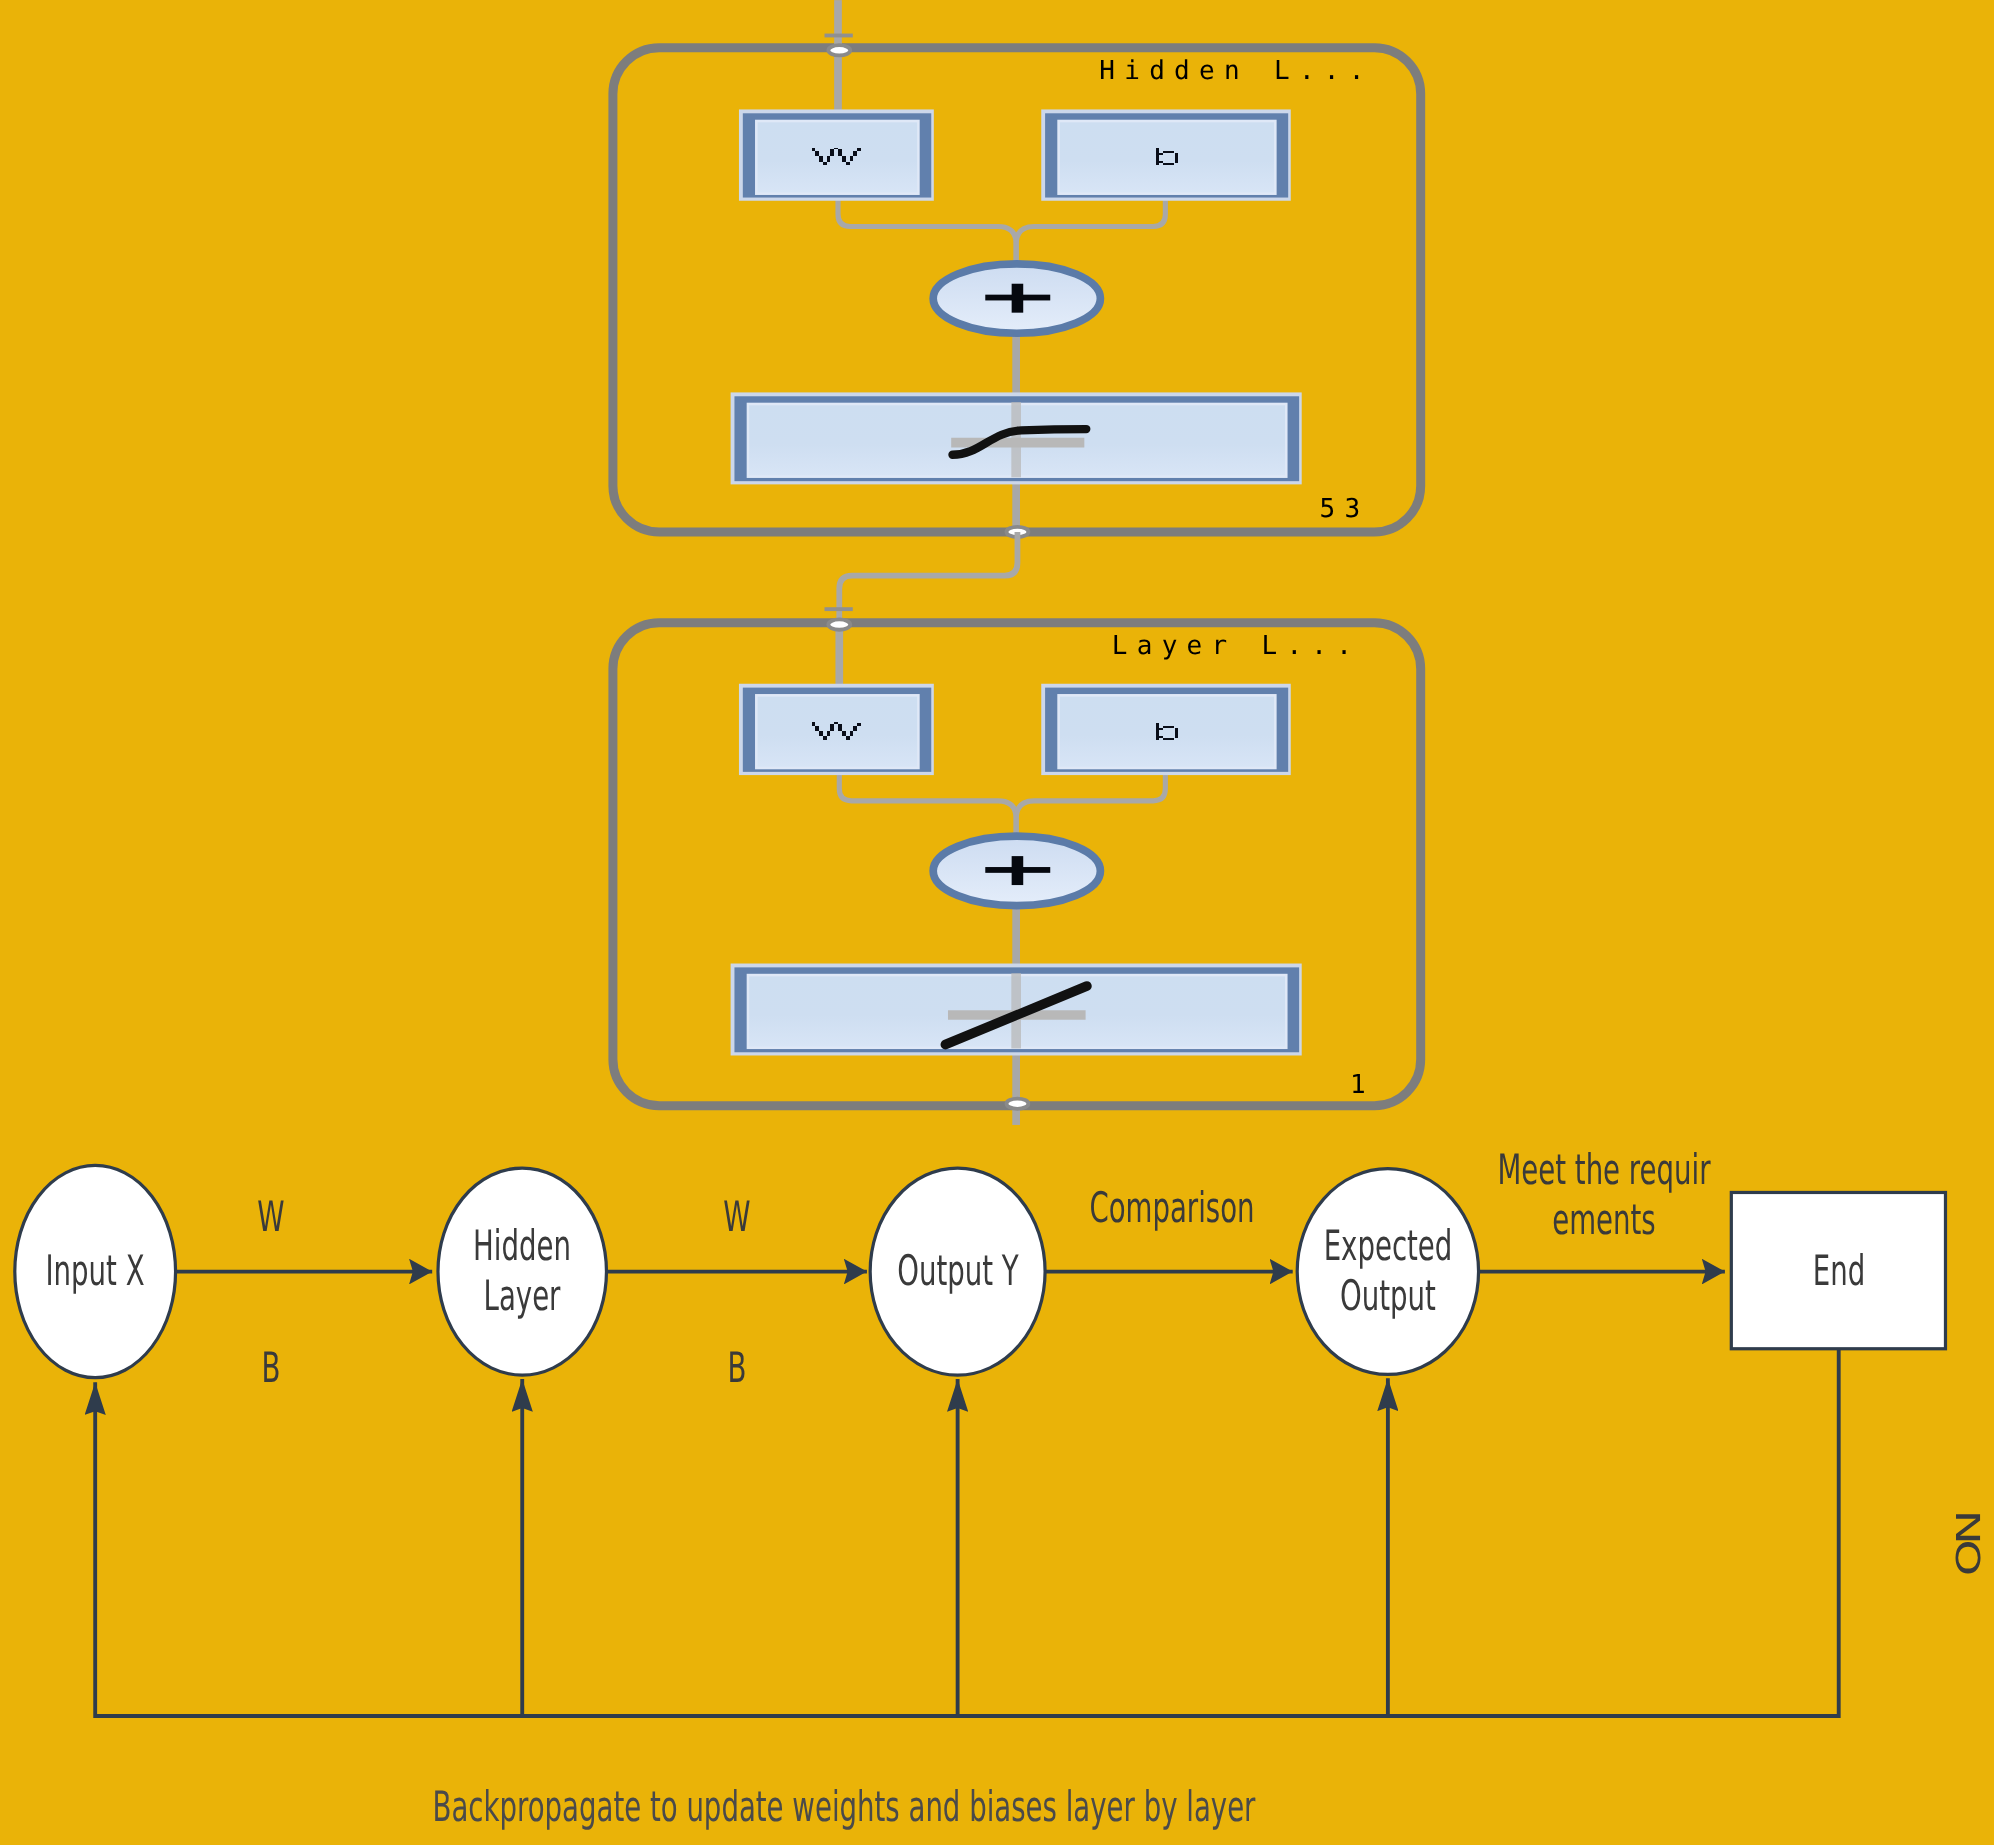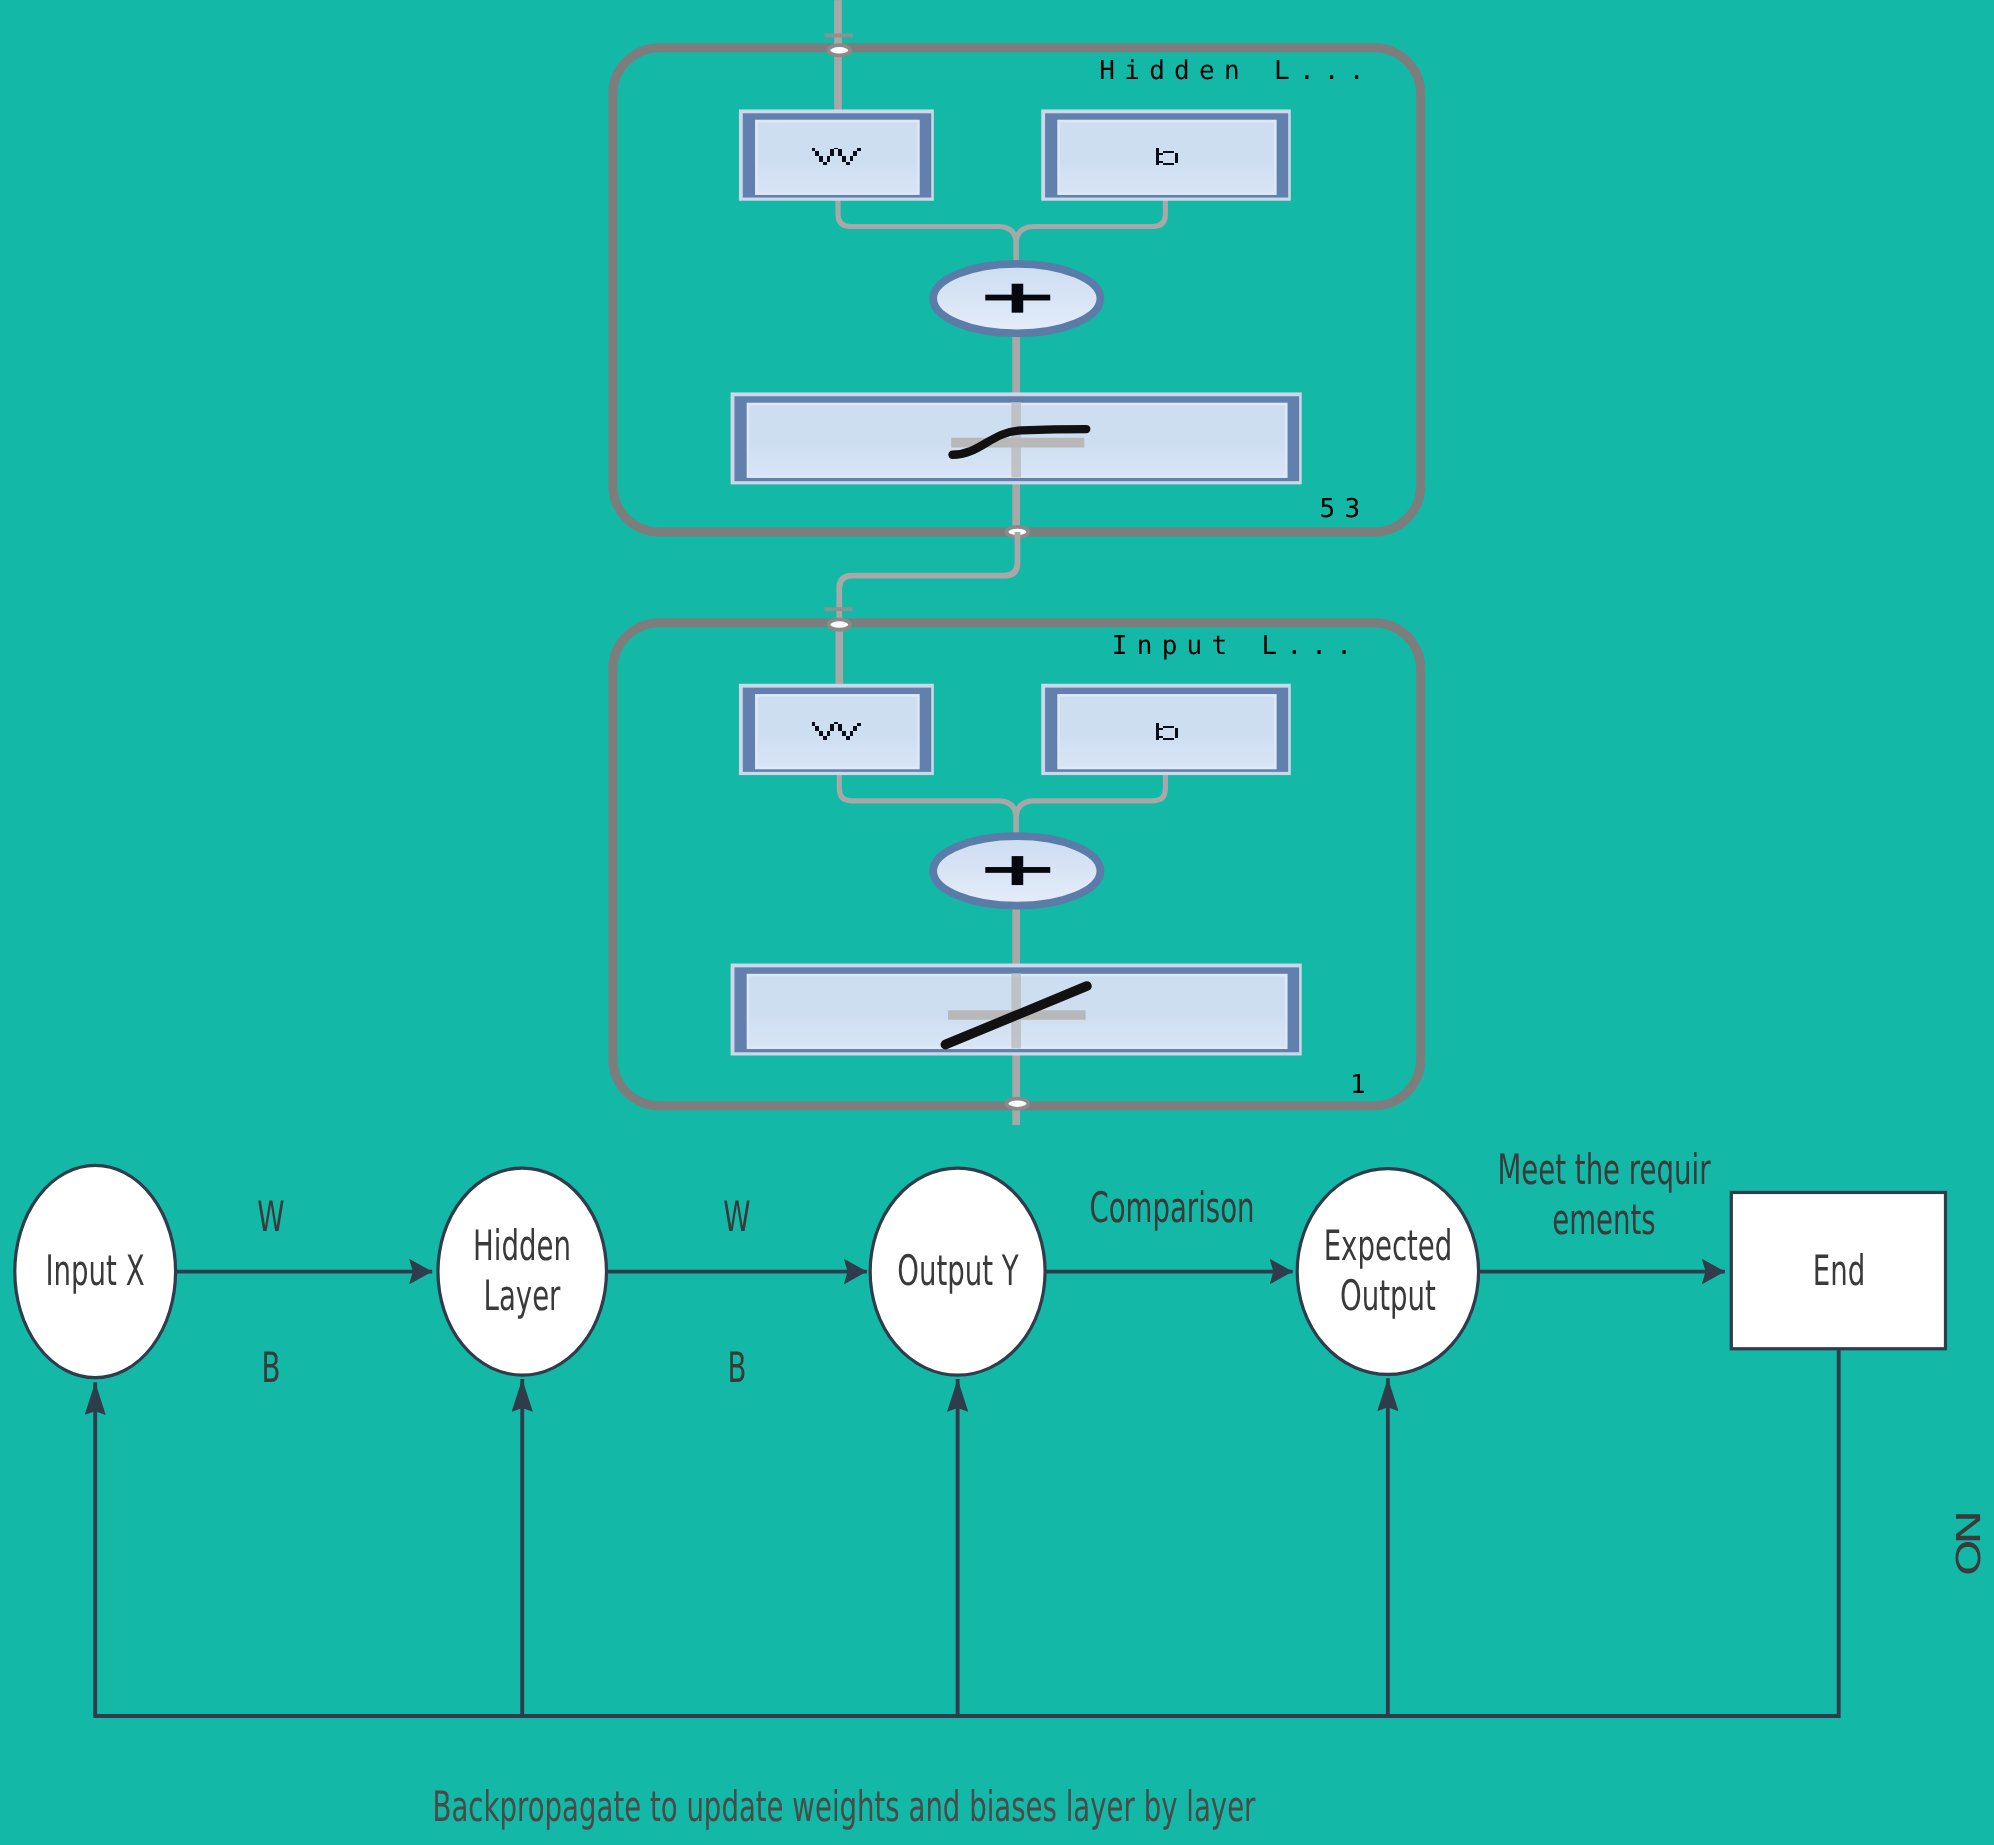--- a/index.html
+++ b/index.html
@@ -1,17 +1,17 @@
 <!DOCTYPE html>
 <html style="font-size:10.3px"><head>
 <meta charset="utf-8">
 <title>Neural Network Training Flow Diagram</title>
 <style>
   html,body{margin:0;padding:0;background:#ffffff;-webkit-font-smoothing:antialiased;text-rendering:geometricPrecision;}
-  #page{position:relative;width:1995px;height:1846px;background:#14b8a6;overflow:hidden;
+  #page{position:relative;width:1995px;height:1846px;background:#eab308;overflow:hidden;
         font-family:"Liberation Sans",sans-serif;}
   svg.layer{position:absolute;left:0;top:0;width:1995px;height:1846px;}
   .pxl{position:absolute;transform:translate(-50%,-50%);white-space:nowrap;
        font-family:"DejaVu Sans Mono",monospace;font-size:26px;color:#000;letter-spacing:9px;
        text-indent:9px;-webkit-font-smoothing:none;}
   .pxl.ttl{font-size:26px;letter-spacing:9.3px;}
   .pxl.sz{font-size:26px;letter-spacing:9.3px;}
   .flow{position:absolute;transform:translate(-50%,-50%) scaleX(0.73);white-space:nowrap;text-align:center;
         font-family:"DejaVu Sans Condensed","DejaVu Sans",sans-serif;color:#3a3a3a;font-size:42px;line-height:1.2;}
   .flow.t2{line-height:1.2;}
@@ -190,21 +190,21 @@
   <g>
     <path d="M1282 947 L1326 947" stroke="#909090" stroke-width="6"></path>
     <ellipse cx="1305" cy="971" rx="17" ry="8" fill="#ffffff" stroke="#8a8a8a" stroke-width="6"></ellipse>
     <ellipse cx="1582" cy="1716" rx="17" ry="8" fill="#ffffff" stroke="#8a8a8a" stroke-width="6"></ellipse>
   </g>
 </svg>
 
 <div class="pxl ttl" style="left:1232px;top:71px">Hidden L...</div>
 <div class="pxl sz" style="left:1340px;top:509px">53</div>
 
-<div class="pxl ttl" style="left:1232px;top:646px">Input L...</div>
+<div class="pxl ttl" style="left:1232px;top:646px">Layer L...</div>
 <div class="pxl sz" style="left:1358px;top:1085px">1</div>
 
 <svg class="layer" viewBox="0 0 3102 2870">
   <defs>
     <marker id="arrR" markerUnits="userSpaceOnUse" viewBox="0 0 36 40" refX="36" refY="20" markerWidth="36" markerHeight="40" orient="auto-start-reverse">
       <path d="M0 0 L36 20 L0 40 L6 20 Z" fill="#2f3c4c"></path>
     </marker>
     <marker id="arrU" markerUnits="userSpaceOnUse" viewBox="0 0 51 33" refX="51" refY="16.5" markerWidth="51" markerHeight="33" orient="auto-start-reverse">
       <path d="M0 0 L51 16.5 L0 33 L6 16.5 Z" fill="#2f3c4c"></path>
     </marker>

